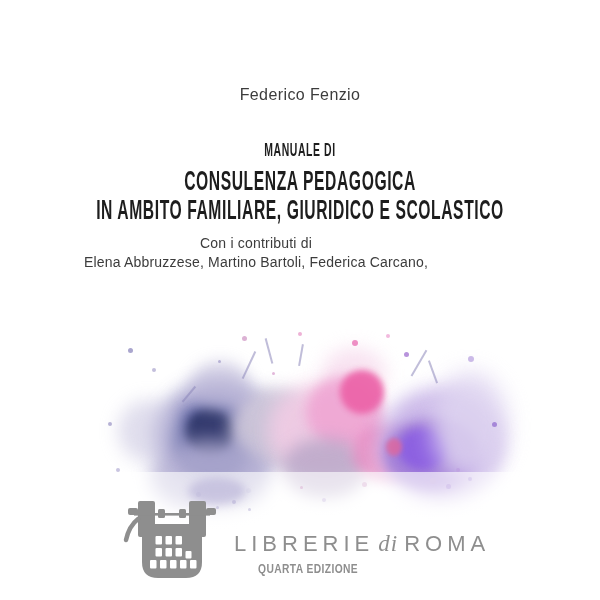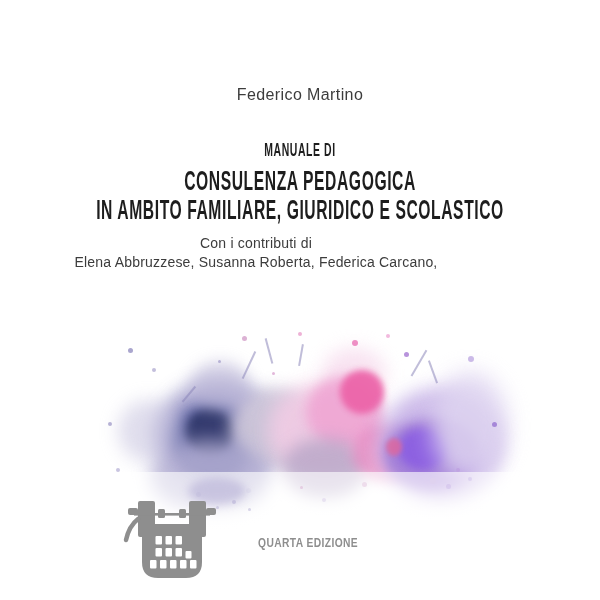--- a/index.html
+++ b/index.html
@@ -43,31 +43,31 @@
     font-family:"Liberation Serif",serif;font-style:italic;
     font-size:23px;letter-spacing:1px;margin:0 6px 0 4px;
   }
   .logo-edition{margin-top:5px;margin-left:24px;font-size:12.5px;font-weight:bold;}
   .logo-edition span{display:inline-block;transform:scaleX(.82);
     transform-origin:left center;letter-spacing:.5px;white-space:nowrap;}
 </style>
 </head>
 <body>
 
-<div class="author">Federico Martino</div>
+<div class="author">Federico Fenzio</div>
 
 <div>
   <span class="title-line t1">MANUALE DI</span>
   <span class="title-line t2">CONSULENZA PEDAGOGICA</span>
   <span class="title-line t3">IN AMBITO FAMILIARE, GIURIDICO E SCOLASTICO</span>
 </div>
 
 <div class="contrib">
   <div>Con i contributi di</div>
-  <div>Elena Abbruzzese, Susanna Roberta, Federica Carcano,</div>
+  <div>Elena Abbruzzese, Martino Bartoli, Federica Carcano,</div>
 </div>
 
 <div class="splash">
 
   <i class="blob" style="left:55px;top:50px;width:125px;height:110px;background:#9591c4;filter:blur(9px);opacity:.8"></i>
   <i class="blob" style="left:70px;top:70px;width:85px;height:80px;background:#646aa6;filter:blur(6px);opacity:.85"></i>
   <i class="blob" style="left:85px;top:78px;width:50px;height:47px;background:#2d3568;filter:blur(4px);opacity:.9"></i>
   <i class="blob" style="left:130px;top:58px;width:90px;height:80px;background:#cdc6d9;filter:blur(8px);opacity:.95"></i>
   <i class="blob" style="left:50px;top:110px;width:120px;height:72px;background:#b4afd3;filter:blur(9px);opacity:.8"></i>
   <i class="blob" style="left:18px;top:70px;width:62px;height:62px;background:#c6c2de;filter:blur(9px);opacity:.55"></i>
@@ -147,16 +147,19 @@
       <rect x="28" y="64" width="6.5" height="8.5" rx="1"></rect>
       <rect x="38" y="64" width="6.5" height="8.5" rx="1"></rect>
       <rect x="48" y="64" width="6.5" height="8.5" rx="1"></rect>
       <rect x="58" y="64" width="6.5" height="8.5" rx="1"></rect>
       <rect x="68" y="64" width="6.5" height="8.5" rx="1"></rect>
     </g>
   </svg>
 </div>
 
 <div class="logo-text">
+  <div class="logo-name">
+    <span>LIBRERIE</span><span class="di">di</span><span>ROMA</span>
+  </div>
   <div class="logo-edition">
     <span>QUARTA EDIZIONE</span>
   </div>
 </div>
 
 </body></html>

